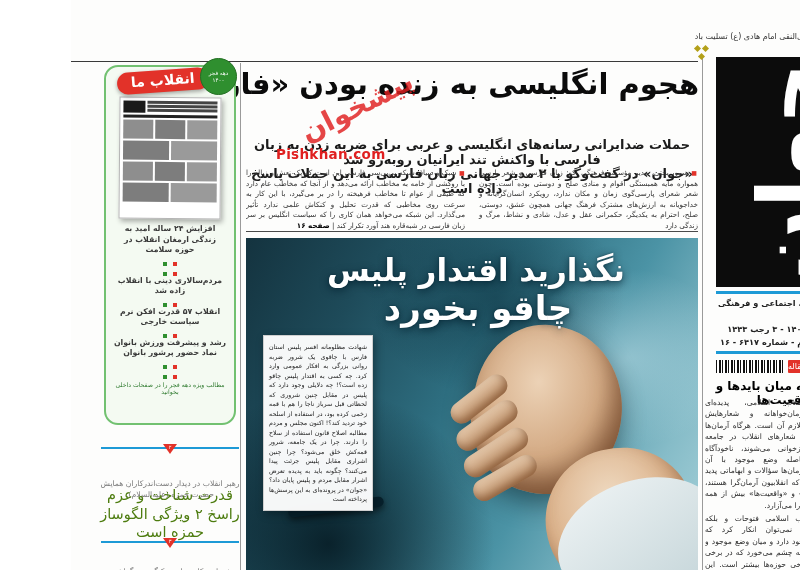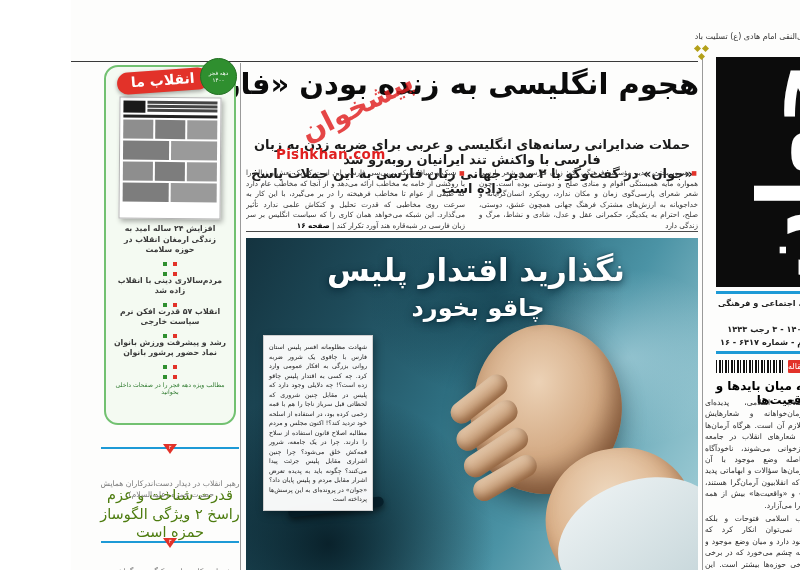--- a/index.html
+++ b/index.html
@@ -101,21 +101,21 @@
   .hand-low { position:absolute; left:300px; top:210px; width:150px; height:150px;
     background:radial-gradient(ellipse at 45% 35%, #f0dcc4 0%, #dcb38c 55%, #b1835c 95%);
     border-radius:50% 50% 46% 54%; transform:rotate(-8deg);
     box-shadow:inset -8px -12px 20px rgba(110,65,35,.45); }
   .cuff { position:absolute; right:-28px; bottom:-30px; width:170px; height:120px;
     background:linear-gradient(160deg,#eef3f4,#c3d4d8); border-radius:50%;
     transform:rotate(-18deg); }
   .ph-headline { position:absolute; left:0; top:12px; width:100%; text-align:center; z-index:4; }
   .ph-h1 { font-size:31px; font-weight:900; color:#fff;
     text-shadow:0 2px 8px rgba(0,30,45,.85), 0 0 2px rgba(0,30,45,.6); line-height:40px;margin-left:8px; }
-  .ph-h2 { font-size:24px; font-weight:900; color:#fff;
+  .ph-h2 { font-size:34px; font-weight:900; color:#fff;
     text-shadow:0 2px 8px rgba(0,30,45,.85), 0 0 2px rgba(0,30,45,.6); line-height:36px;padding-left:12px; }
   .ph-box { position:absolute; left:17px; top:97px; width:110px; z-index:4;
     background:rgba(255,255,255,.96); border:1px solid #cfcfcf; padding:6px 5px;
     font-size:6.3px; line-height:9.5px; text-align:justify; color:#222;
     box-shadow:2px 3px 8px rgba(0,10,15,.4); }
 
   
   .green-box { position:absolute; left:33px; top:65px; width:132px; height:360px;
     background:#f4faf2; border:2px solid #72c171; border-radius:14px; }
   .badge-circle { position:absolute; top:-9px; right:-3px; width:37px; height:37px;

